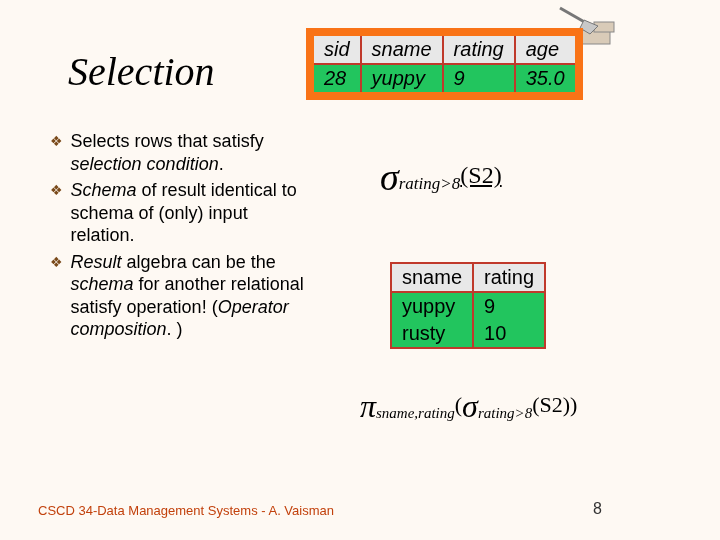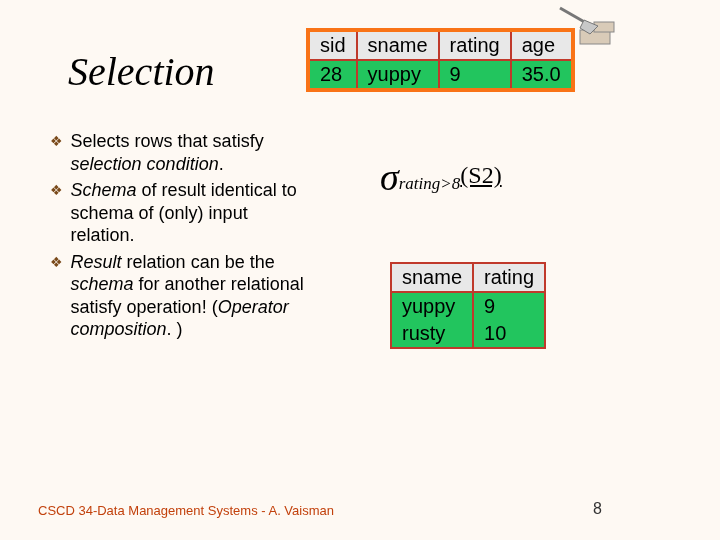--- a/index.html
+++ b/index.html
@@ -37,21 +37,22 @@
   .bmark {
     color: #7a4a1a;
     margin-right: 8px;
     font-size: 14px;
     line-height: 22px;
   }
   .bullet em { font-style: italic; }
   .table1 {
     position: absolute;
     left: 306px; top: 28px;
-    border: 4px solid #f97316;
+    border: 8px solid #f97316;
+    font-style: italic;
   }
   .table2 {
     position: absolute;
     left: 390px; top: 262px;
     border: 2px solid #c0392b;
   }
   .tbl {
     border-collapse: collapse;
     font-family: Arial, sans-serif;
     background: #fff;
@@ -132,21 +133,21 @@
     </div>
     <div class="bullet">
       <span class="bmark">❖</span>
       <span>
         <em>Schema</em><span> of result identical to schema of (only) input relation.</span>
       </span>
     </div>
     <div class="bullet">
       <span class="bmark">❖</span>
       <span>
-        <em>Result</em><span> relation can be the </span><em>schema</em><span> for another relational satisfy operation! (</span><em>Operator composition</em><span>. )</span>
+        <em>Result</em><span> algebra can be the </span><em>schema</em><span> for another relational satisfy operation! (</span><em>Operator composition</em><span>. )</span>
       </span>
     </div>
   </div>
 
   <div class="table1">
     <table class="tbl">
       <tbody>
           <tr>
         <th>sid</th>
         <th>sname</th>
@@ -179,17 +180,20 @@
         <td>9</td>
       </tr>
       <tr>
         <td>rusty</td>
         <td>10</td>
       </tr>
     </tbody>
       </table>
   </div>
 
+  <div class="formula2">
+    <span class="pi">π</span><span class="sub">sname,rating</span><span class="arg">(</span><span class="sigma">σ</span><span class="sub">rating&gt;8</span><span class="arg">(S2))</span>
+  </div>
 
   <div class="footer">CSCD 34-Data Management Systems - A. Vaisman</div>
   <div class="pagenum">8</div>
 
 </div>
 
 </body></html>

